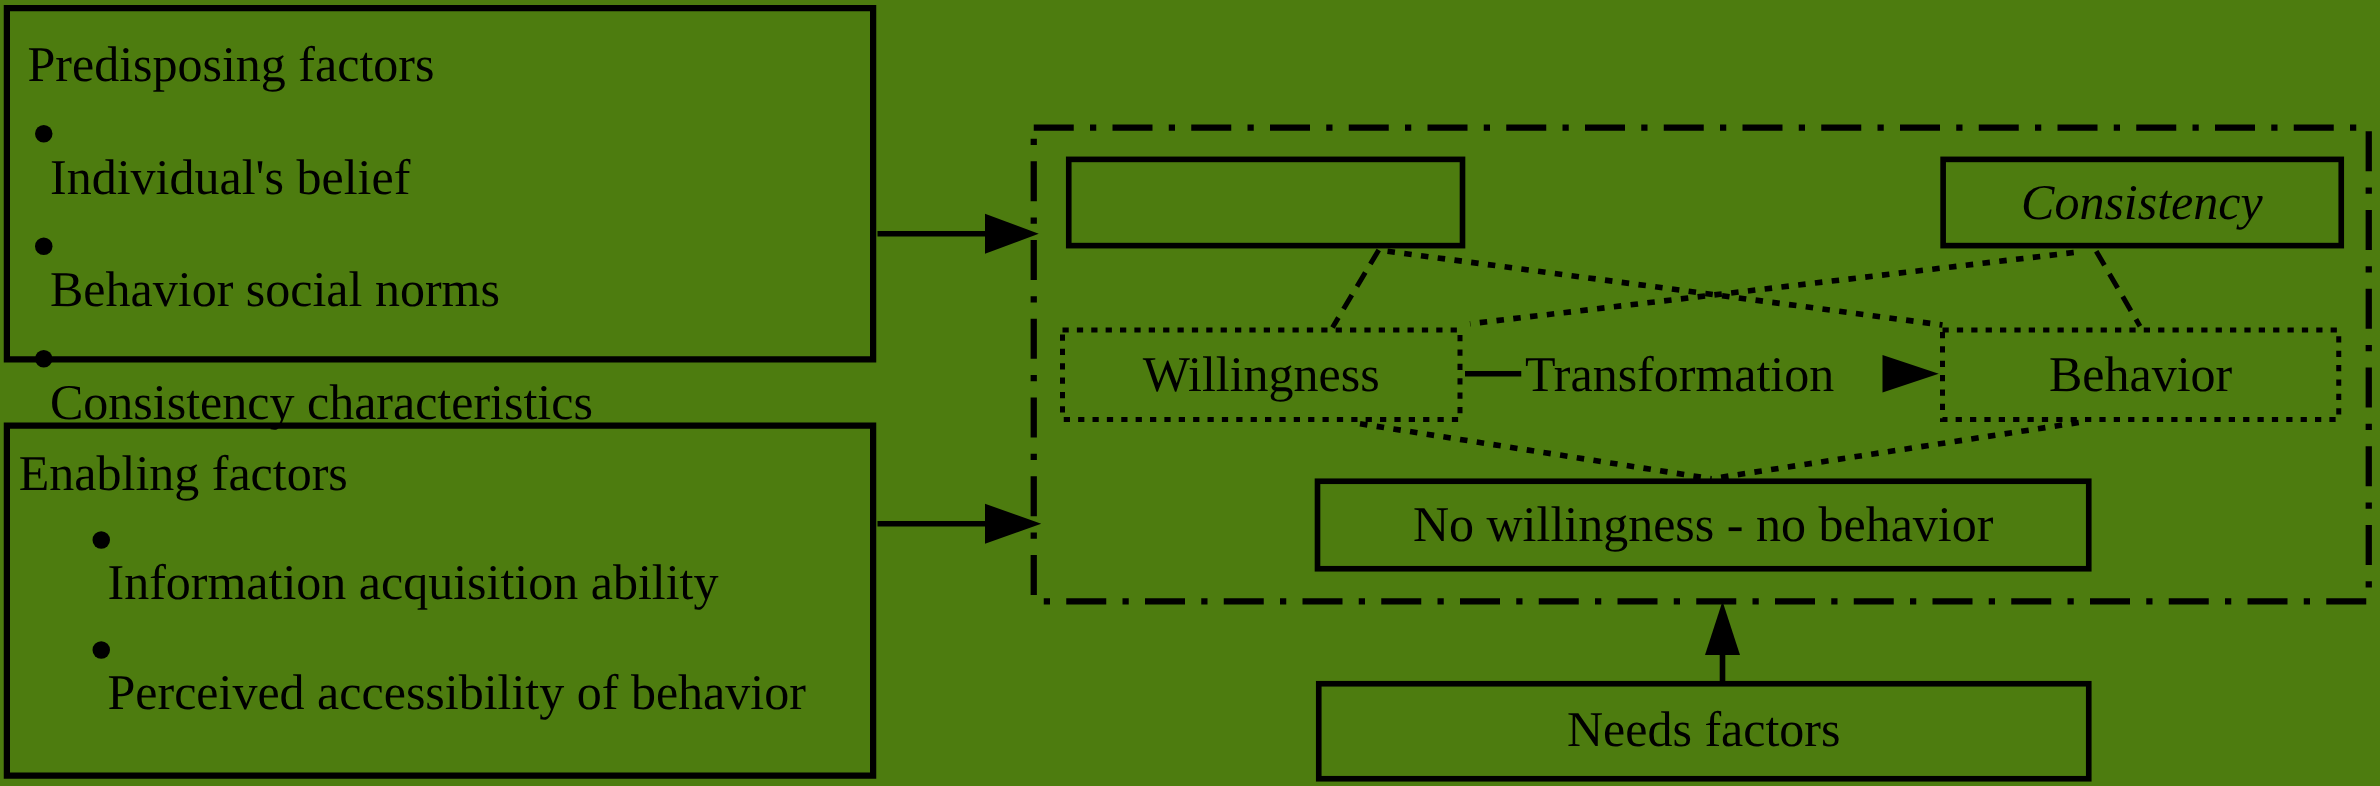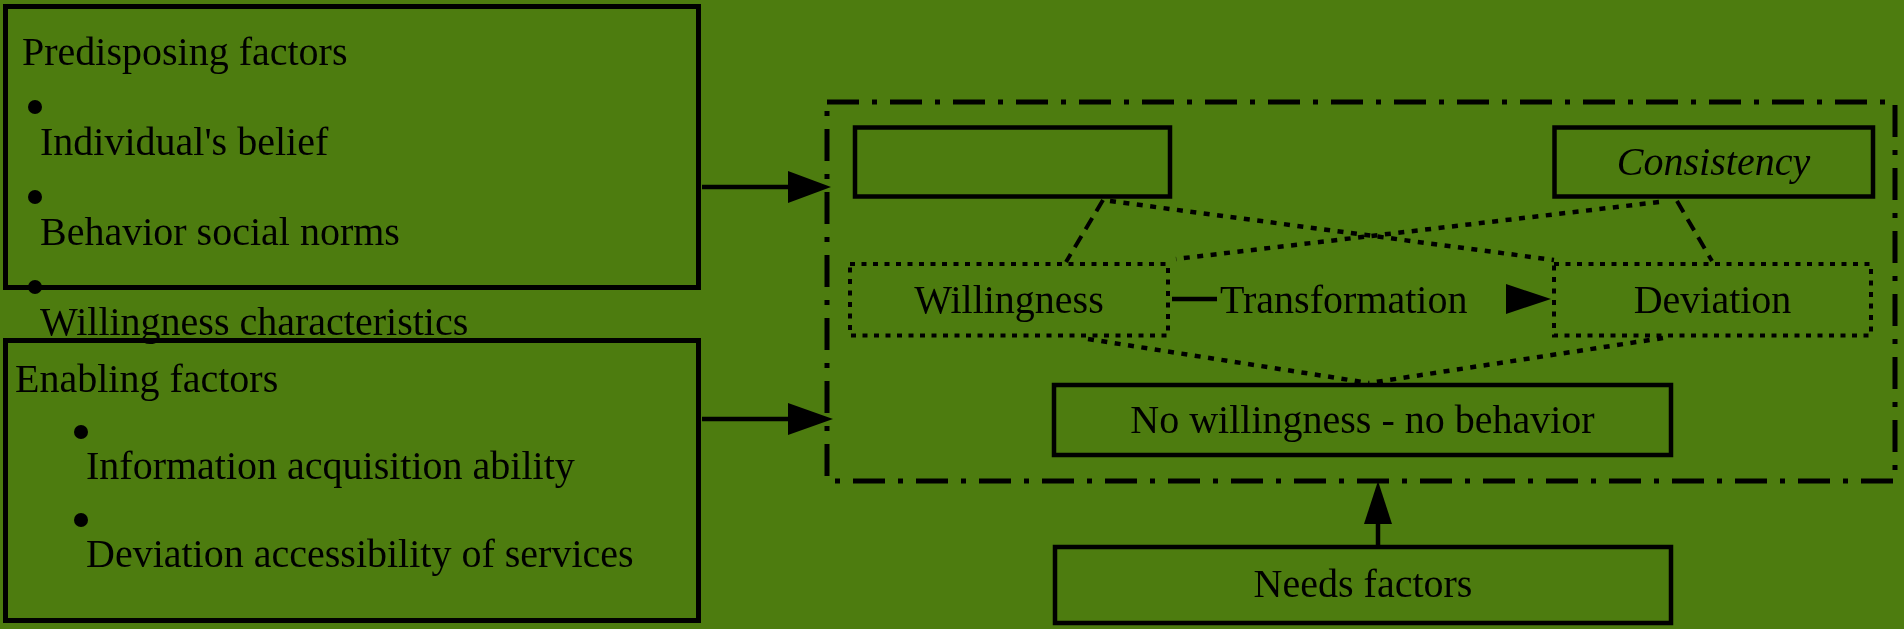--- a/index.html
+++ b/index.html
@@ -111,42 +111,42 @@
     <div class="bullet-row">
       <span class="bullet-dot"></span>
       <span class="bullet-text">Individual's belief</span>
     </div>
     <div class="bullet-row">
       <span class="bullet-dot"></span>
       <span class="bullet-text">Behavior social norms</span>
     </div>
     <div class="bullet-row">
       <span class="bullet-dot"></span>
-      <span class="bullet-text">Willingness characteristics</span>
+      <span class="bullet-text">Consistency characteristics</span>
     </div>
   </div>
 
   <div class="factor-box-content" id="enabling-content" style="left:3px; top:352px; width:697px;">
     <div class="factor-title">Enabling factors</div>
     <div class="bullet-row">
       <span class="bullet-dot"></span>
       <span class="bullet-text">Information acquisition ability</span>
     </div>
     <div class="bullet-row">
       <span class="bullet-dot"></span>
-      <span class="bullet-text">Deviation accessibility of services</span>
+      <span class="bullet-text">Perceived accessibility of behavior</span>
     </div>
   </div>
 
 
   <div class="label" style="left:1552px; top:125px; width:323px; height:73px;font-style:italic;">Consistency</div>
 
   <div class="label left-align" style="left:1220px; top:262px; width:290px; height:75px;">Transformation</div>
 
   <div class="label" style="left:848px; top:262px; width:322px; height:75px;">Willingness</div>
 
-  <div class="label" style="left:1552px; top:262px; width:321px; height:75px;">Deviation</div>
+  <div class="label" style="left:1552px; top:262px; width:321px; height:75px;">Behavior</div>
 
   <div class="label" style="left:1053px; top:545px; width:620px; height:78px;">Needs factors</div>
 
   <div class="label" style="left:1052px; top:383px; width:621px; height:74px;">No willingness - no behavior</div>
 
 </div>
 
 </body></html>

